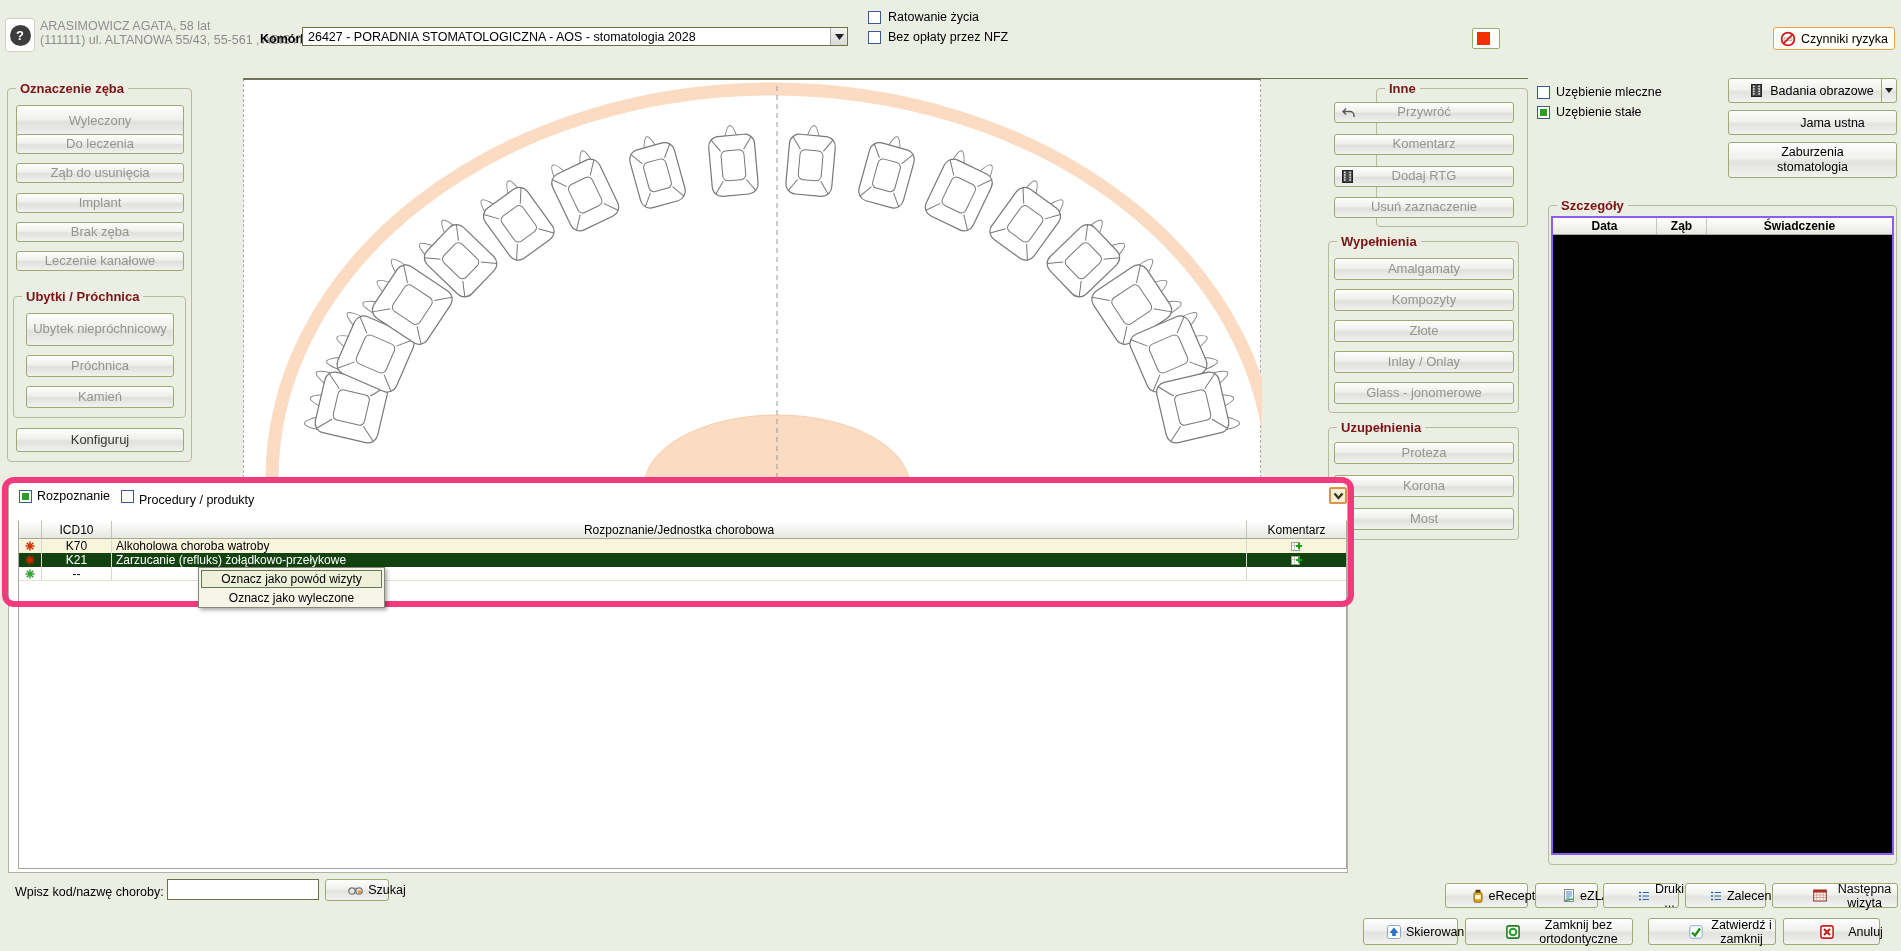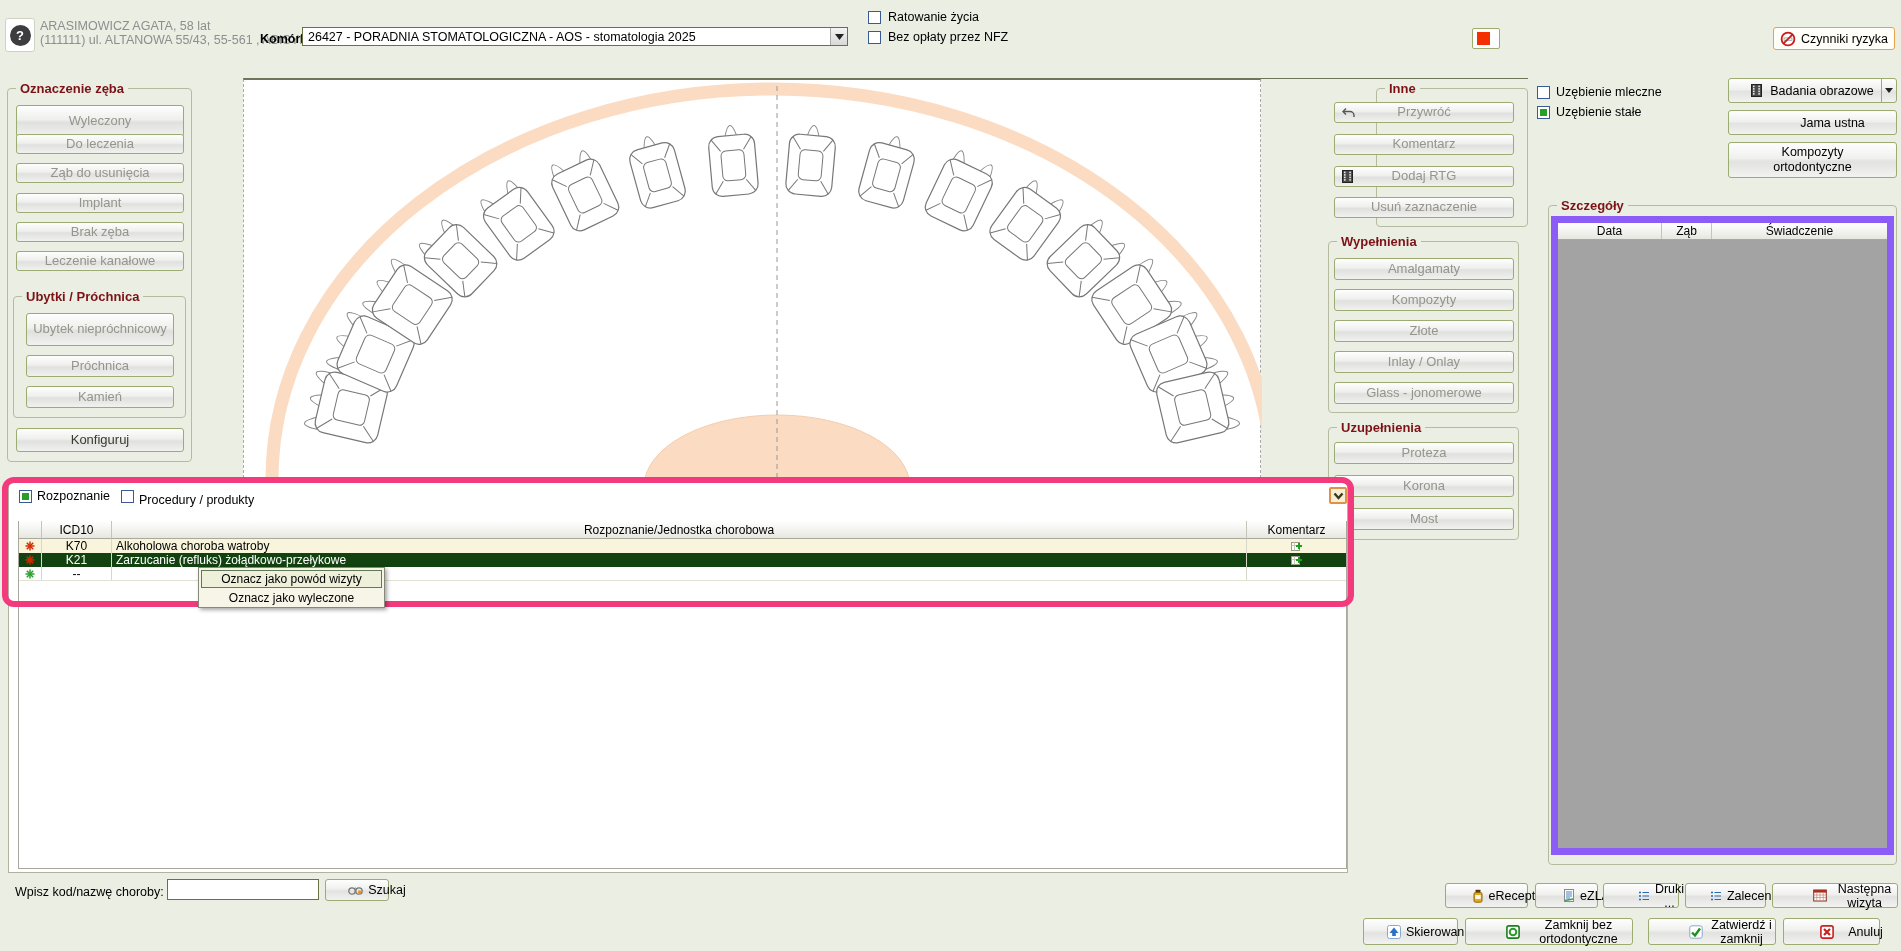--- a/index.html
+++ b/index.html
@@ -72,21 +72,21 @@
 <div class="app">
 
   <div class="abs" style="left:5px;top:18px;width:30px;height:34px;background:#fff;border:1px solid #cfd2c2;border-radius:3px;display:flex;align-items:center;justify-content:center;">
     <span style="width:21px;height:21px;background:#3d3d3f;color:#fff;border-radius:50%;font-weight:bold;font-size:13px;display:flex;align-items:center;justify-content:center;">?</span>
   </div>
   <div class="abs hdr-gray" style="left:40px;top:19px;">ARASIMOWICZ AGATA, 58 lat</div>
   <div class="abs hdr-gray" style="left:40px;top:33px;">(111111) ul. ALTANOWA 55/43, 55-561 , ABISYNIA GÓRSKA</div>
   <div class="abs bold" style="left:260px;top:32px;font-size:12.5px;">Komórka:</div>
 
   <div class="abs select" style="left:302px;top:27px;width:546px;height:19px;">
-    <span class="sel-txt">26427 - PORADNIA STOMATOLOGICZNA - AOS - stomatologia 2025</span>
+    <span class="sel-txt">26427 - PORADNIA STOMATOLOGICZNA - AOS - stomatologia 2028</span>
     <span class="sel-arrow">
       <svg width="9" height="6" viewBox="0 0 9 6">
           <polygon points="0,0 9,0 4.5,6" fill="#222"></polygon>
         </svg>
     </span>
   </div>
 
   <div class="cb" style="left:868px;top:11px;"></div>
   <div class="cb-lab" style="left:888px;top:10px;">Ratowanie życia</div>
   <div class="cb" style="left:868px;top:31px;"></div>
@@ -369,26 +369,26 @@
         </svg>
     </span>
     <span>Badania obrazowe</span>
     <span style="position:absolute;right:0;top:0;width:15px;height:100%;border-left:1px solid #9cab72;display:flex;align-items:center;justify-content:center;">
       <svg width="8" height="5" viewBox="0 0 8 5">
           <polygon points="0,0 8,0 4,5" fill="#222"></polygon>
         </svg>
     </span>
   </div>
   <button class="abs fbtn" style="left:1728px;top:110px;width:169px;height:25px;">Jama ustna</button>
-  <button class="abs fbtn" style="left:1728px;top:142px;width:169px;height:36px;white-space:normal;text-align:center;line-height:1.2;padding:0 20px;">Kompozyty ortodontyczne</button>
+  <button class="abs fbtn" style="left:1728px;top:142px;width:169px;height:36px;white-space:normal;text-align:center;line-height:1.2;padding:0 20px;">Zaburzenia stomatologia</button>
 
   <div class="grp" style="left:1548px;top:205px;width:349px;height:660px;">
     <span class="grp-lab">Szczegóły</span>
   </div>
-  <div class="abs" style="left:1551px;top:216px;width:343px;height:639px;background:#a3a3a3;border:7px solid #8b5cf6;">
+  <div class="abs" style="left:1551px;top:216px;width:343px;height:639px;background:#000000;border:2px solid #8b5cf6;font-weight:bold;">
     <div class="small-tbl-head" style="height:17px;">
       <div class="sth" style="width:104px;">Data</div>
       <div class="sth" style="width:50px;">Ząb</div>
       <div class="sth" style="flex:1;border-right:none;">Świadczenie</div>
     </div>
   </div>
 
   <div class="abs panel" style="left:8px;top:481px;width:1340px;height:392px;">
     <div class="cb on" style="left:10px;top:8px;"></div>
     <div class="cb-lab" style="left:28px;top:7px;">Rozpoznanie</div>

